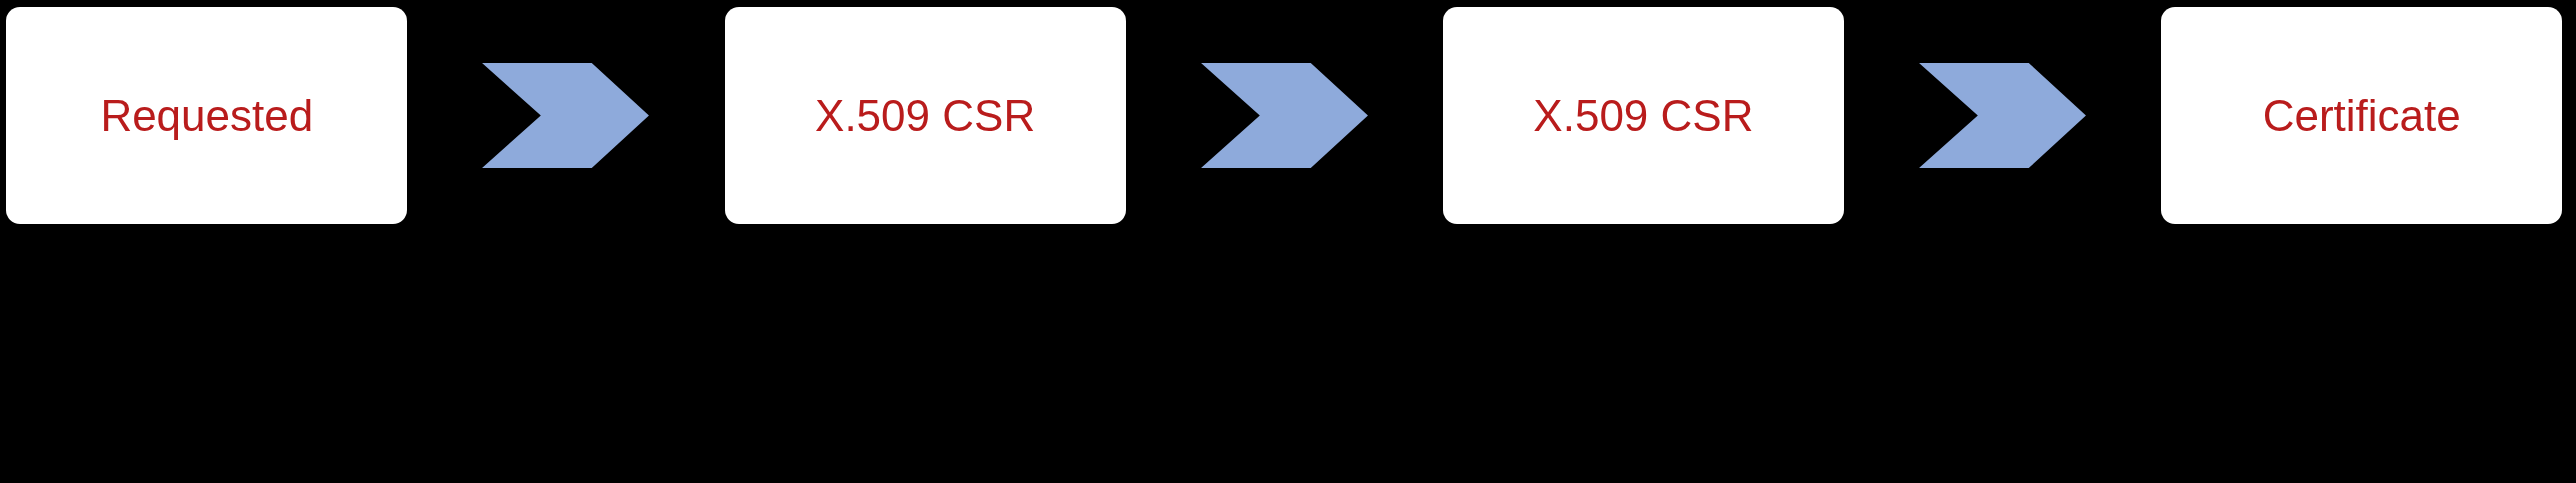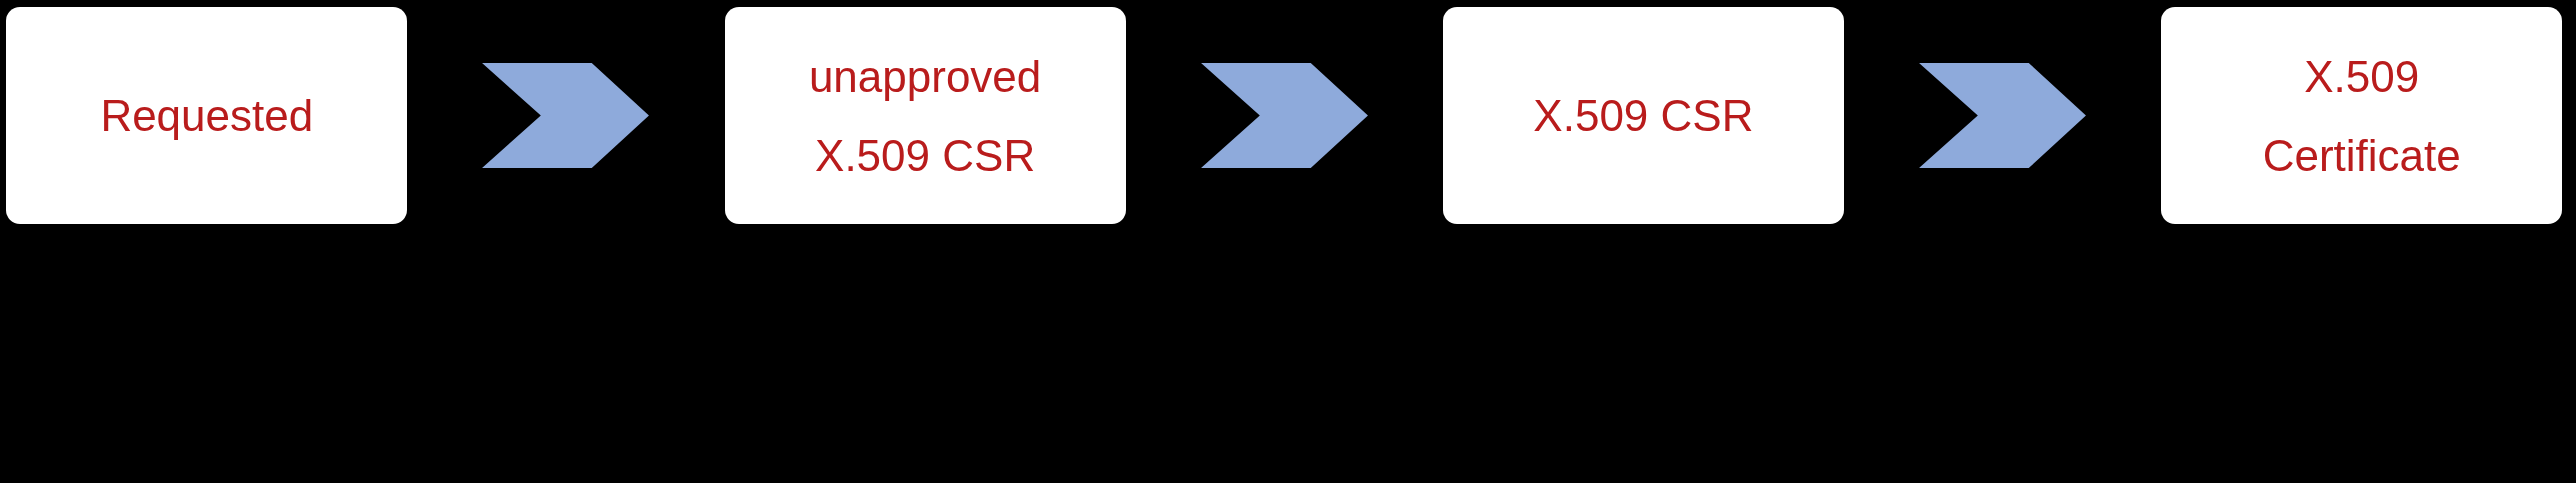--- a/index.html
+++ b/index.html
@@ -55,35 +55,33 @@
 
   <div class="step">
     <span class="line">Requested</span>
   </div>
 
   <svg class="arrow" width="167" height="105" viewBox="0 0 213 134" aria-hidden="true">
     <polygon points="0,0 140,0 213,67 140,134 0,134 75,67" fill="#8EAADB"></polygon>
   </svg>
 
   <div class="step">
-    <span class="line">unapproved</span>
     <span class="line">X.509 CSR</span>
   </div>
 
   <svg class="arrow" width="167" height="105" viewBox="0 0 213 134" aria-hidden="true">
     <polygon points="0,0 140,0 213,67 140,134 0,134 75,67" fill="#8EAADB"></polygon>
   </svg>
 
   <div class="step">
     <span class="line">X.509 CSR</span>
   </div>
 
   <svg class="arrow" width="167" height="105" viewBox="0 0 213 134" aria-hidden="true">
     <polygon points="0,0 140,0 213,67 140,134 0,134 75,67" fill="#8EAADB"></polygon>
   </svg>
 
   <div class="step">
-    <span class="line">X.509</span>
     <span class="line">Certificate</span>
   </div>
 
 </div>
 
 
 </body></html>

